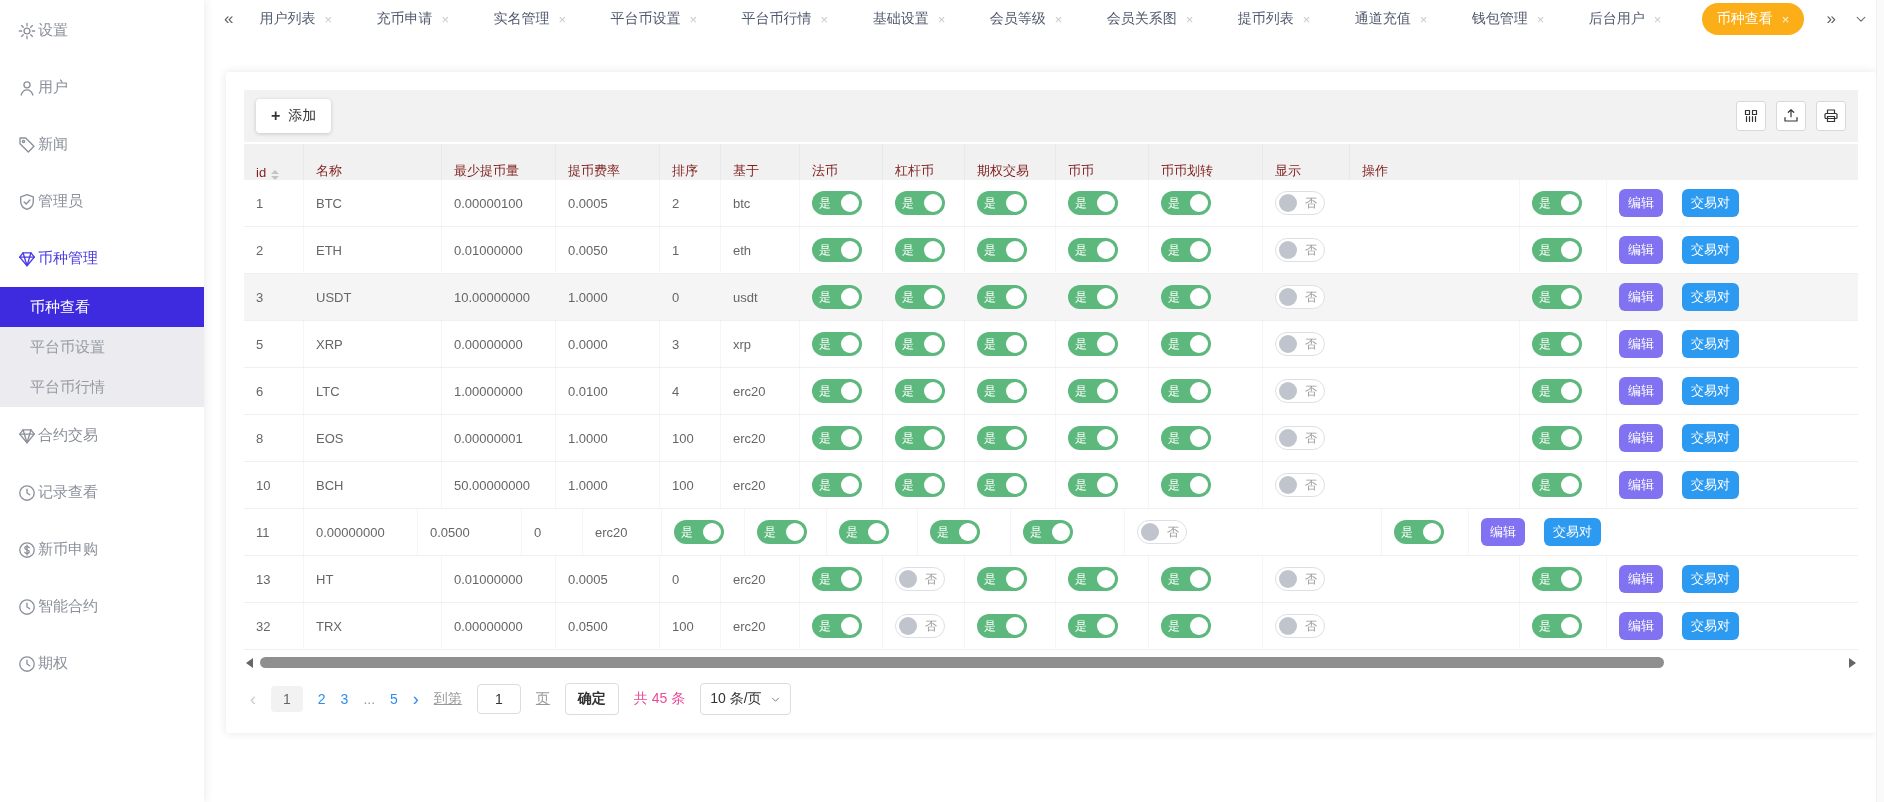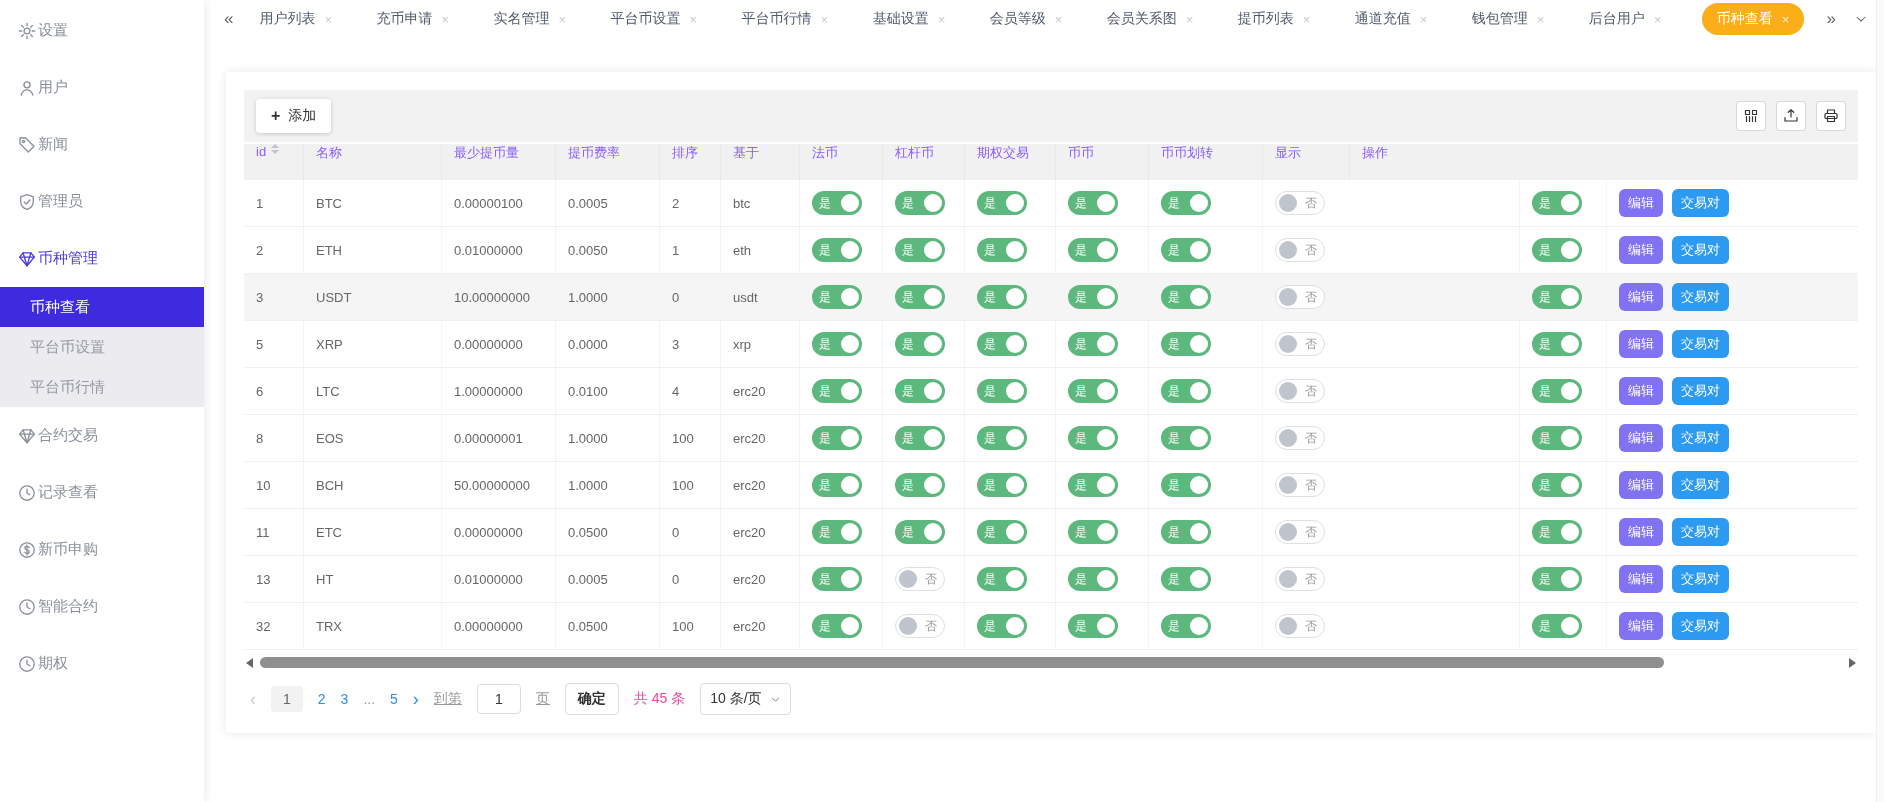--- a/index.html
+++ b/index.html
@@ -44,21 +44,21 @@
   .toolbar { background: #f2f2f2; height: 52px; display: flex; align-items: center; padding: 0 12px; }
   .btn-add { display: inline-flex; align-items: center; gap: 8px; background: #fff; border: none; border-radius: 4px; padding: 8px 15px; font-size: 14px; color: #333; box-shadow: 0 1px 4px rgba(0,0,0,.18); cursor: pointer; font-family: inherit; }
   .btn-add .plus { font-size: 16px; font-weight: bold; line-height: 1; }
   .spacer { flex: 1; }
   .tools { display: flex; gap: 10px; }
   .tool-btn { width: 30px; height: 30px; background: #fff; border: 1px solid #d9d9d9; border-radius: 3px; display: inline-flex; align-items: center; justify-content: center; color: #333; cursor: pointer; }
   .tool-btn svg { width: 16px; height: 16px; }
 
   
   .thead { display: flex; background: #f1f1f1; height: 36px; margin-top: 2px; }
-  .th { display: flex; align-items: flex-start; padding-left: 12px; font-size: 13px; color: #8b5cf6; border-right: 1px solid #e9e9e9; }
+  .th { display: flex; align-items: flex-end; padding-left: 12px; font-size: 13px; color: #7f1d1d; border-right: 1px solid #e9e9e9; }
   .th:last-child { border-right: none; }
   .tr { display: flex; height: 47px; border-bottom: 1px solid #f0f0f0; background: #fff; }
   .tr.hl { background: #f5f5f5; }
   .td { display: flex; align-items: center; padding-left: 12px; font-size: 13px; color: #666; border-right: 1px solid #f5f5f5; }
   .td:last-child { border-right: none; }
   .w0{width:60px}.w1{width:138px}.w2{width:114px}.w3{width:104px}.w4{width:61px}.w5{width:79px}
   .w6{width:83px}.w7{width:82px}.w8{width:91px}.w9{width:93px}.w10{width:114px}.w11{width:257px}
   .w12{width:87px}.w13{flex:1}
   .sort { display: inline-flex; flex-direction: column; margin-left: 5px; }
   .sort i { width: 0; height: 0; border-left: 4px solid transparent; border-right: 4px solid transparent; }
@@ -70,21 +70,21 @@
   .toggle.on { background: #5CB87C; }
   .toggle.on .t-label { color: #fff; font-size: 12px; margin-left: 4px; }
   .toggle .t-knob { width: 18px; height: 18px; border-radius: 50%; flex: none; }
   .toggle.on .t-knob { background: #fff; }
   .toggle.off { background: #fff; border: 1px solid #dcdfe6; }
   .toggle.off .t-knob { background: #c0c4cc; }
   .toggle.off .t-label { color: #999; font-size: 12px; margin-right: 4px; }
 
   
   .btn { border: none; border-radius: 6px; color: #fff; font-size: 13px; padding: 5px 9px; cursor: pointer; font-family: inherit; }
-  .btn.edit { background: #8172F2; margin-right: 9px; }
+  .btn.edit { background: #8172F2; margin-right: 19px; }
   .btn.pair { background: #2B9AF0; }
 
   
   .hscroll { position: relative; height: 16px; margin-top: 5px; }
   .hs-arrow { position: absolute; top: 3px; width: 0; height: 0; border-top: 5px solid transparent; border-bottom: 5px solid transparent; cursor: pointer; }
   .hs-left { left: 2px; border-right: 7px solid #666; }
   .hs-right { right: 2px; border-left: 7px solid #666; }
   .hs-thumb { position: absolute; left: 16px; top: 2px; height: 11px; width: 87%; background: #8f8f8f; border-radius: 6px; cursor: grab; }
 
   
@@ -725,21 +725,20 @@
                 <span class="t-knob"></span>
               </span>
             </div>
             <div class="td w13">
               <button class="btn edit">编辑</button>
               <button class="btn pair">交易对</button>
             </div>
           </div>
           <div class="tr">
             <div class="td w0">11</div>
-            <div class="td w1">ETC</div>
             <div class="td w2">0.00000000</div>
             <div class="td w3">0.0500</div>
             <div class="td w4">0</div>
             <div class="td w5">erc20</div>
             <div class="td w6">
               <span class="toggle on">
                 <span class="t-label">是</span>
                 <span class="t-knob"></span>
               </span>
             </div>

